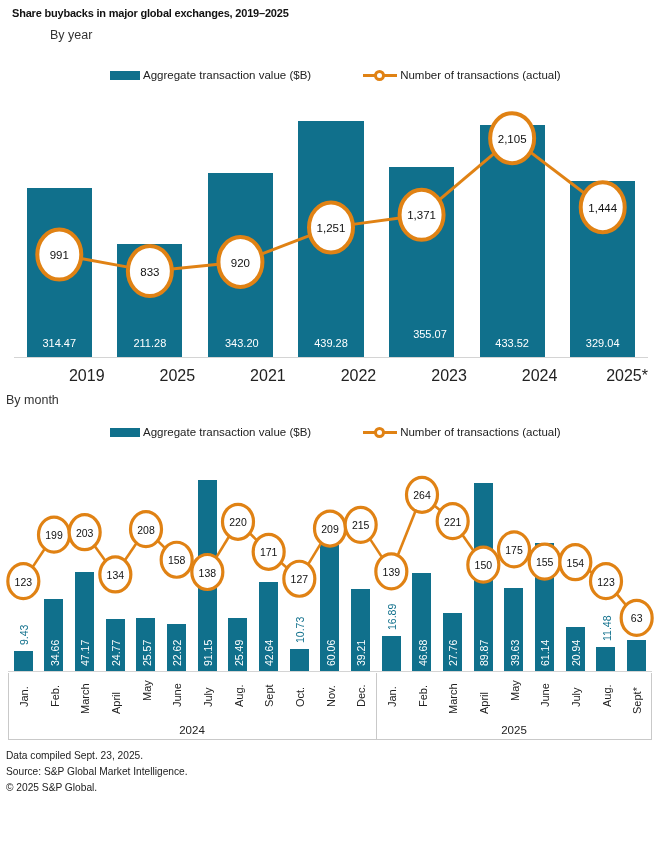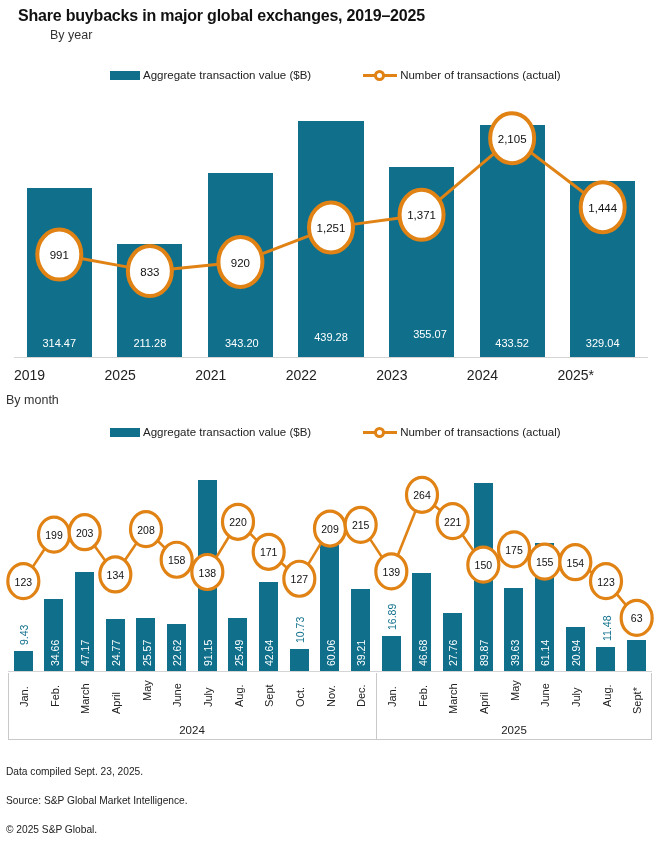--- a/index.html
+++ b/index.html
@@ -10,22 +10,22 @@
     font-family: "Liberation Sans", sans-serif;
     color: #1a1a1a;
     overflow: hidden;
   }
   #page {
     position: relative;
     width: 660px; height: 866px;
     background: #ffffff;
   }
   .title {
-    position: absolute; left: 18px; top: 7px;
-    font-size: 16px; font-weight: bold; letter-spacing: -0.2px;
+    position: absolute; left: 12px; top: 7px;
+    font-size: 11px; font-weight: bold; letter-spacing: -0.2px;
     color: #111111; white-space: nowrap;
   }
   .subtitle-year {
     position: absolute; left: 6px; top: 28px;
     font-size: 12.5px; color: #333333; margin-left: 44px;
   }
   .subtitle-month {
     position: absolute; left: 6px; top: 393px;
     font-size: 12.5px; color: #333333;
   }
@@ -75,22 +75,22 @@
     text-align: center; white-space: nowrap;
   }
   .bar-label-v {
     position: absolute; color: #ffffff; font-size: 10.5px;
     white-space: nowrap; transform-origin: left top;
     transform: rotate(-90deg);
   }
   .bar-label-v.outside { color: #10708c; }
 
   .cat-label {
-    position: absolute; font-size: 14px; color: #222222;
-    text-align: left; white-space: nowrap;
+    position: absolute; font-size: 16px; color: #222222;
+    text-align: right; white-space: nowrap;
   }
   .cat-label-v {
     position: absolute; font-size: 11px; color: #222222;
     white-space: nowrap; transform-origin: left top;
     transform: rotate(-90deg);
   }
   .group-label {
     position: absolute; font-size: 11.5px; color: #222222;
     text-align: center; white-space: nowrap;
   }
@@ -104,21 +104,21 @@
     font-family: "Liberation Sans", sans-serif;
     text-anchor: middle; dominant-baseline: central;
     fill: #111111;
   }
 
   
   .notes {
     position: absolute; left: 6px; top: 749px; width: 644px;
     font-size: 10.2px; line-height: 13.2px; color: #222222;
   }
-  .notes p { margin: 16px 0 3px 0; }
+  .notes p { margin: 0 0 3px 0; }
 </style>
 </head>
 <body>
 
 <div id="page">
 
   <div class="title">Share buybacks in major global exchanges, 2019–2025</div>
   <div class="subtitle-year">By year</div>
 
   <div class="legend" id="legend-year" style="left:110px; top:68px;">
@@ -135,21 +135,21 @@
 
   <div class="chart" id="year-chart">
       <div class="axis-line" style="left: 14px; top: 262px; width: 634px;"></div>
       <div class="bar" style="left: 26.68px; top: 93.3906px; width: 65.2114px; height: 168.609px;"></div>
       <div class="bar-label-in" style="left: 26.68px; width: 65.2114px; top: 242px;">314.47</div>
       <div class="bar" style="left: 117.251px; top: 148.718px; width: 65.2114px; height: 113.282px;"></div>
       <div class="bar-label-in" style="left: 117.251px; width: 65.2114px; top: 242px;">211.28</div>
       <div class="bar" style="left: 207.823px; top: 77.9864px; width: 65.2114px; height: 184.014px;"></div>
       <div class="bar-label-in" style="left: 207.823px; width: 68px; top: 242px;">343.20</div>
       <div class="bar" style="left: 298.394px; top: 26.4711px; width: 65.2114px; height: 235.529px;"></div>
-      <div class="bar-label-in" style="left: 298.394px; width: 65.2114px; top: 236px;">439.28</div>
+      <div class="bar-label-in" style="left: 298.394px; width: 65.2114px; top: 242px;">439.28</div>
       <div class="bar" style="left: 388.966px; top: 71.622px; width: 65.2114px; height: 190.378px;"></div>
       <div class="bar-label-in" style="left: 388.966px; width: 82px; top: 233px;">355.07</div>
       <div class="bar" style="left: 479.537px; top: 29.5595px; width: 65.2114px; height: 232.441px;"></div>
       <div class="bar-label-in" style="left: 479.537px; width: 65.2114px; top: 242px;">433.52</div>
       <div class="bar" style="left: 570.109px; top: 85.5786px; width: 65.2114px; height: 176.421px;"></div>
       <div class="bar-label-in" style="left: 570.109px; width: 65.2114px; top: 242px;">329.04</div>
       <div class="cat-label" style="left: 14px; width: 90.5714px; top: 272px;">2019</div>
       <div class="cat-label" style="left: 104.571px; width: 90.5714px; top: 272px;">2025</div>
       <div class="cat-label" style="left: 195.143px; width: 90.5714px; top: 272px;">2021</div>
       <div class="cat-label" style="left: 285.714px; width: 90.5714px; top: 272px;">2022</div>

